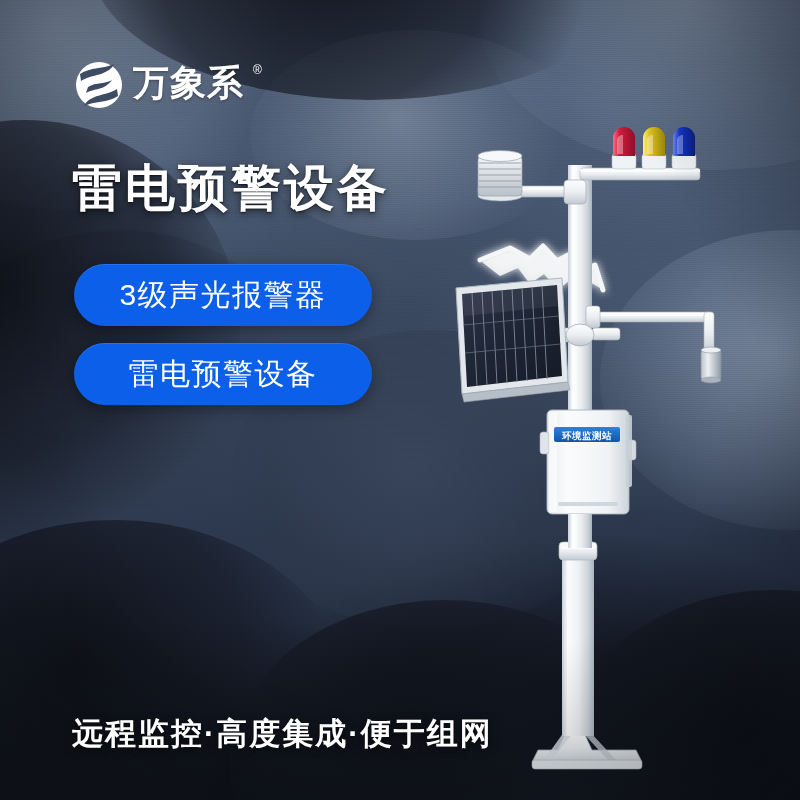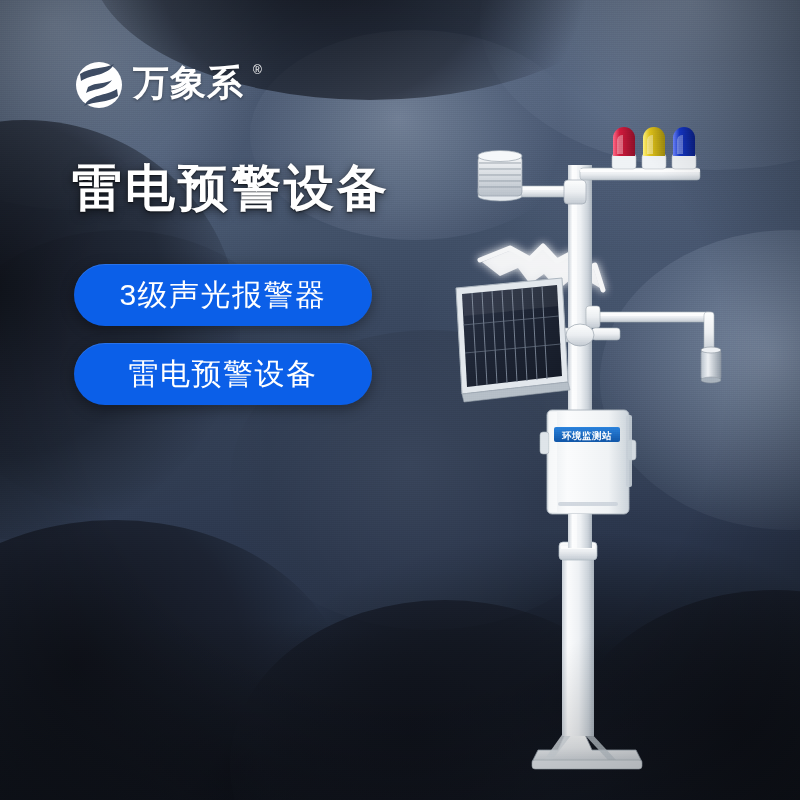--- a/index.html
+++ b/index.html
@@ -280,14 +280,15 @@
     <div class="logo-reg">®</div>
   </div>
 
   <div id="title">雷电预警设备</div>
 
   <div id="badges">
     <div class="badge">3级声光报警器</div>
     <div class="badge">雷电预警设备</div>
   </div>
 
+  <div id="tagline">远程监控·高度集成·便于组网</div>
 
 </div>
 
 </body></html>

